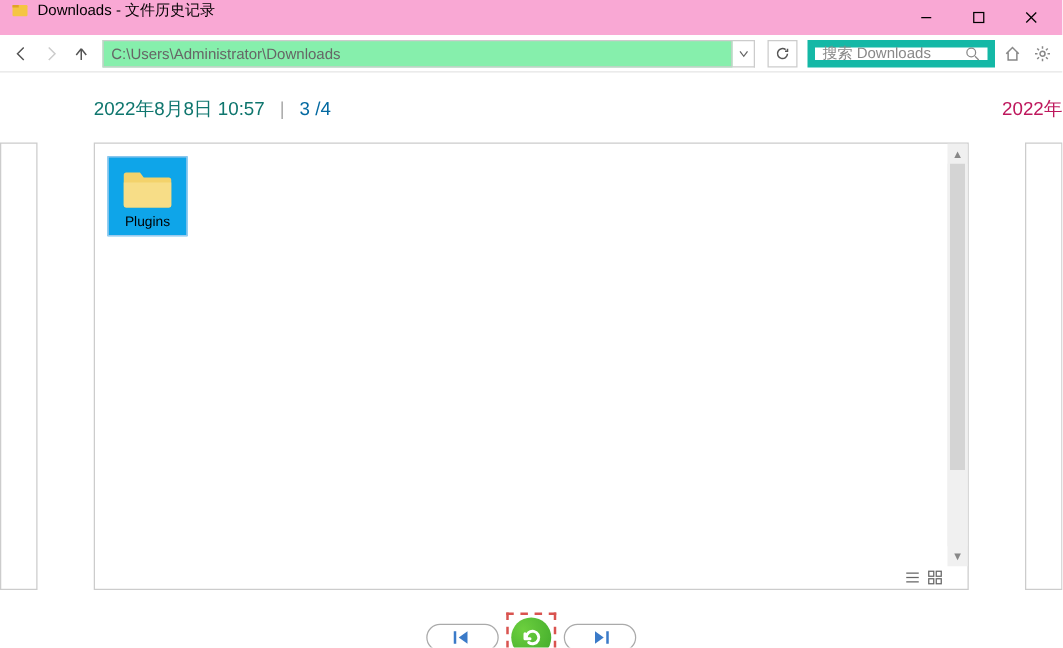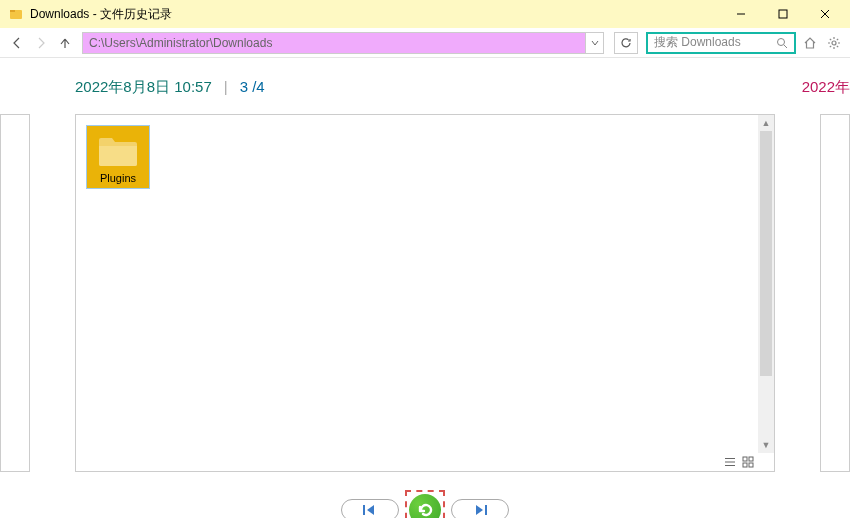--- a/index.html
+++ b/index.html
@@ -8,23 +8,22 @@
       font-size: 12px;
       background: #fff;
       width: 850px;
       height: 518px;
       overflow: hidden;
       position: relative;
     }
     .titlebar {
       height: 28px;
       display: flex;
-      align-items: center;
       padding: 0 4px;
-      background: #fef9c3;
+      background: #f9a8d4;
     }
     .titlebar-icon {
       width: 16px; height: 16px;
       margin-left: 4px;
       margin-right: 6px;
       display: flex; align-items: center; justify-content: center;
     }
     .titlebar-title {
       flex: 1;
       font-size: 12px;
@@ -60,42 +59,42 @@
       display: flex;
       height: 22px;
       margin: 0 4px;
     }
     .address-bar {
       flex: 1;
       border: 1px solid #ccc;
       display: flex;
       align-items: center;
       padding: 0 6px;
-      background: #f0abfc;
+      background: #86efac;
       font-size: 12px;
       color: #666;
       position: relative;
     }
     .address-drop {
       width: 18px;
       border: 1px solid #ccc;
       border-left: none;
       display: flex; align-items: center; justify-content: center;
       color: #666;
     }
     .refresh-btn {
       width: 24px; height: 22px;
       border: 1px solid #ccc;
       margin-left: 4px;
       display: flex; align-items: center; justify-content: center;
       color: #555;
     }
     .search-box {
       width: 150px; height: 22px;
-      border: 2px solid #14b8a6;
+      border: 6px solid #14b8a6;
       margin-left: 6px;
       display: flex; align-items: center;
       padding: 0 6px;
       background: #fff;
       color: #888;
       position: relative;
     }
     .search-box span { flex: 1; }
     .icon-btn {
       width: 20px; height: 20px;
@@ -166,21 +165,21 @@
       flex: 1;
       position: relative;
       display: flex;
       align-items: flex-start;
       padding: 10px;
     }
     .folder-item {
       width: 64px;
       text-align: center;
       border: 1px solid #9ecaed;
-      background: #eab308;
+      background: #0ea5e9;
       padding: 4px 2px;
     }
     .folder-icon {
       width: 42px; height: 36px;
       margin: 2px auto 4px auto;
       display: block;
     }
     .folder-label {
       font-size: 11px;
       color: #000;

